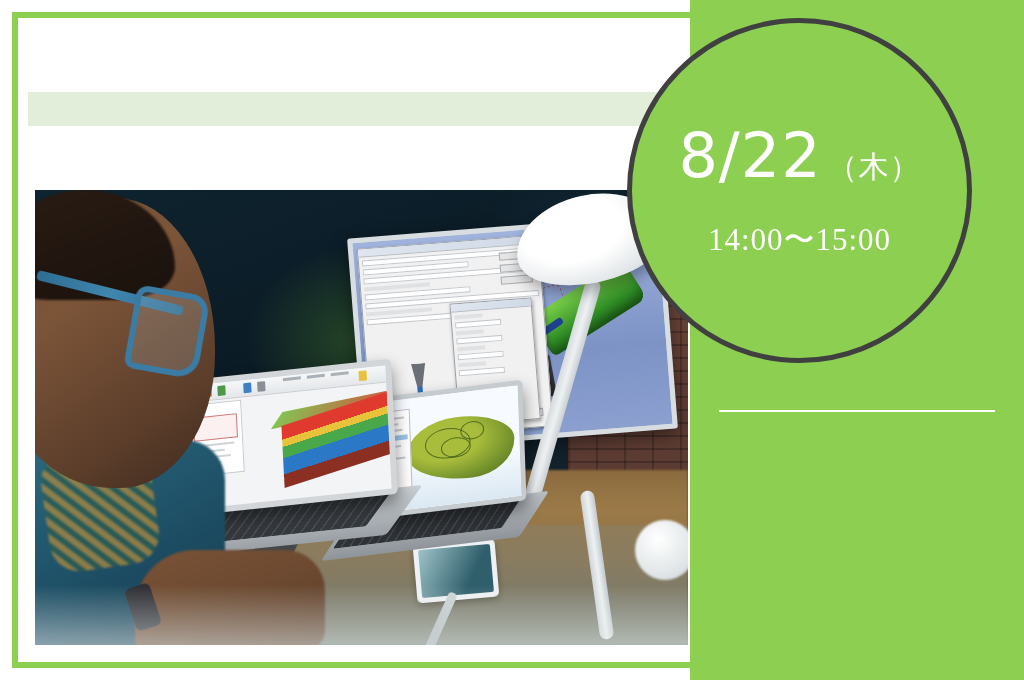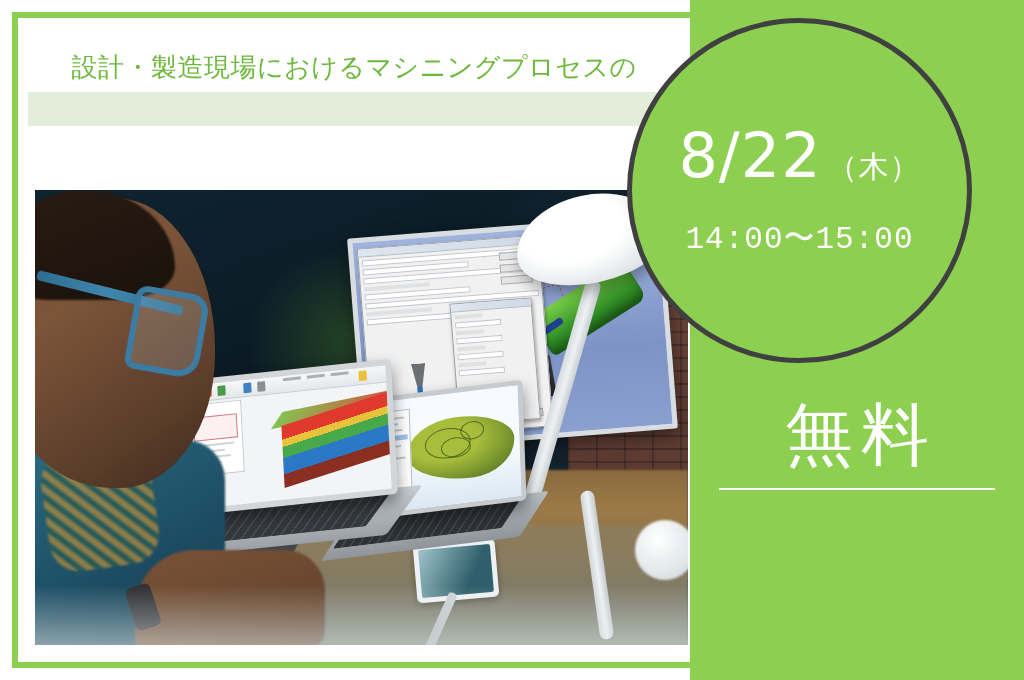--- a/index.html
+++ b/index.html
@@ -324,21 +324,21 @@
     display:flex;flex-direction:column;align-items:center;justify-content:center;
   }
   .date-main{
     color:#ffffff;font-size:62px;line-height:64px;font-weight:400;letter-spacing:1px;
     font-family:"DejaVu Sans","Liberation Sans",sans-serif;white-space:nowrap;
     display:flex;align-items:baseline;
   }
   .date-dow{font-size:30px;margin-left:6px;}
   .date-time{
     color:#ffffff;font-size:31px;line-height:34px;margin-top:24px;letter-spacing:1px;
-    font-family:Liberation Mono, monospace;white-space:nowrap;
+    font-family:Liberation Serif, serif;white-space:nowrap;
   }
 
   
   .free-block{
     position:absolute;left:690px;top:396px;width:334px;height:284px;z-index:9;
     display:flex;flex-direction:column;align-items:center;
   }
   .free-l1,.free-l2{
     color:#ffffff;font-size:68px;line-height:78px;letter-spacing:8px;
     font-family:"DejaVu Sans","Liberation Sans",sans-serif;font-weight:400;
@@ -354,21 +354,20 @@
 <body>
 
 <div class="poster">
 
   <div class="green-panel"></div>
 
   <div class="frame"></div>
 
   <div class="title-wrap">
     <div class="title-hl"></div>
-    <div class="title-line">設計・製造現場におけるマシニングプロセスの</div>
   </div>
 
   <div class="photo">
     <div class="ph-bg"></div>
     <div class="ph-brick"></div>
     <div class="ph-plant"></div>
     <div class="ph-pot"></div>
     <div class="ph-desk"></div>
     <div class="ph-desk2"></div>
 
@@ -493,17 +492,16 @@
 
   <div class="date-circle">
     <div class="date-main">
       <span>8/22</span>
       <span class="date-dow">（木）</span>
     </div>
     <div class="date-time">14:00〜15:00</div>
   </div>
 
   <div class="free-block">
-    <div class="free-l1">無料</div>
     <div class="divider"></div>
   </div>
 
 </div>
 
 </body></html>

